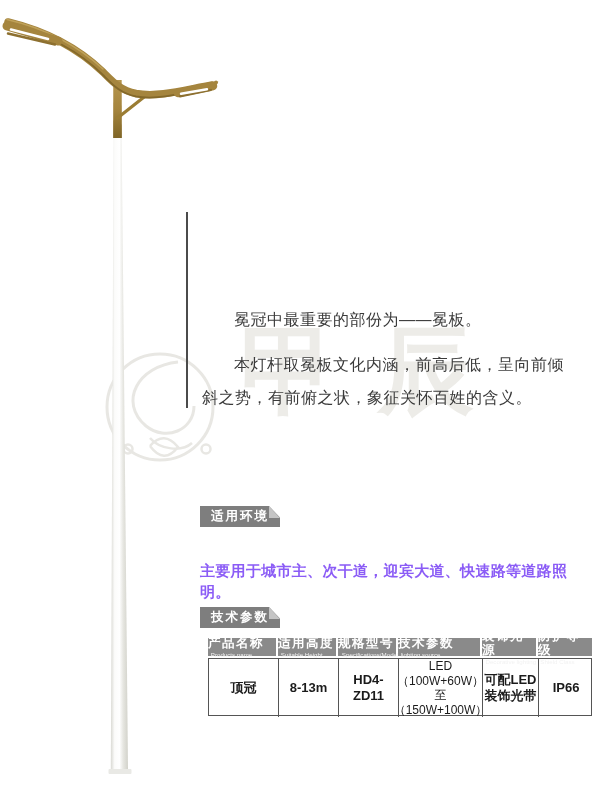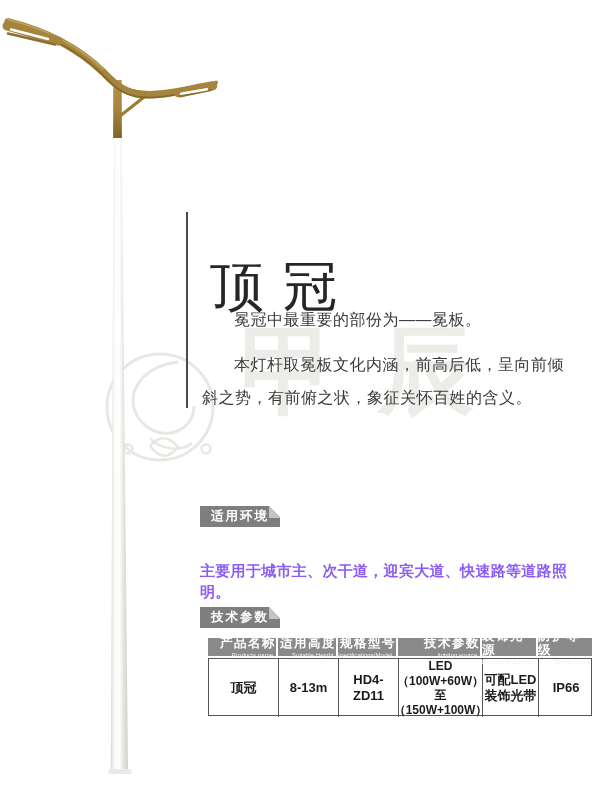--- a/index.html
+++ b/index.html
@@ -44,34 +44,34 @@
   .badge-tech{top:607px;}
   .env-text{
     position:absolute;left:200px;top:560px;width:390px;z-index:2;
     font-size:15px;line-height:21px;font-weight:600;color:#8b5cf6;letter-spacing:.3px;
   }
   
   .spec-table{position:absolute;left:208px;top:638px;width:384px;z-index:2;}
   .thead,.tbody{display:grid;grid-template-columns:70px 60px 60px 84px 56px 54px;}
   .th{
     background:var(--table-header-bg,#8a8a8a);height:18px;
-    display:flex;flex-direction:column;align-items:flex-end;justify-content:center;
+    display:flex;flex-direction:column;align-items:flex-start;justify-content:center;
     border-right:2px solid #fff;box-sizing:border-box;
   }
   .th:last-child{border-right:none;}
   .th .cn{font-size:12.5px;font-weight:700;color:#fff;letter-spacing:1.5px;line-height:14px;}
   .th .en{font-size:7px;color:#f2f2f2;white-space:nowrap;transform:scale(.88);line-height:8px;margin-top:1px;}
   .tbody{margin-top:2px;border:1px solid #555;box-sizing:border-box;height:58px;}
   .td{
     border-right:1px solid #555;box-sizing:border-box;
     display:flex;flex-direction:column;align-items:center;justify-content:center;
     font-size:13px;font-weight:700;color:#1b1b1b;text-align:center;line-height:16px;
   }
   .td:last-child{border-right:none;}
-  .td .sub{font-size:12px;line-height:14.5px;font-weight:700;white-space:nowrap;}
+  .td .sub{font-size:12px;line-height:14.5px;font-weight:400;white-space:nowrap;}
 </style>
 </head>
 <body>
 
 <div class="page">
 
   <div class="watermark">
     <svg width="600" height="800" viewBox="0 0 600 800">
       <circle cx="160" cy="407" r="53" fill="none" stroke="#e8e7e3" stroke-width="3"></circle>
       <path d="M178 362 C 138 366, 118 402, 146 426 C 166 442, 194 430, 194 406" fill="none" stroke="#e8e7e3" stroke-width="3"></path>
@@ -122,21 +122,20 @@
       <g>
         <path d="M178 93 L213 86" stroke="#a5853e" stroke-width="8.5" stroke-linecap="round" fill="none"></path>
         <path d="M180 96.3 L211 89.8" stroke="#8d7030" stroke-width="2.2" stroke-linecap="round" fill="none"></path>
         <path d="M181 93.8 L207 89.3" stroke="#ffffff" stroke-width="2.4" stroke-linecap="round" fill="none"></path>
         <path d="M211 87 L216 82.5" stroke="#a5853e" stroke-width="4" stroke-linecap="round" fill="none"></path>
       </g>
     </g>
   </svg>
 
   <div class="vline"></div>
-  <h1 class="title">顶 冠</h1>
 
   <div class="intro">
     <p>冕冠中最重要的部份为——冕板。</p>
     <p>本灯杆取冕板文化内涵，前高后低，呈向前倾斜之势，有前俯之状，象征关怀百姓的含义。</p>
   </div>
 
   <div class="badge badge-env">
     <span>适用环境</span>
   </div>
   <div class="env-text">主要用于城市主、次干道，迎宾大道、快速路等道路照明。</div>

